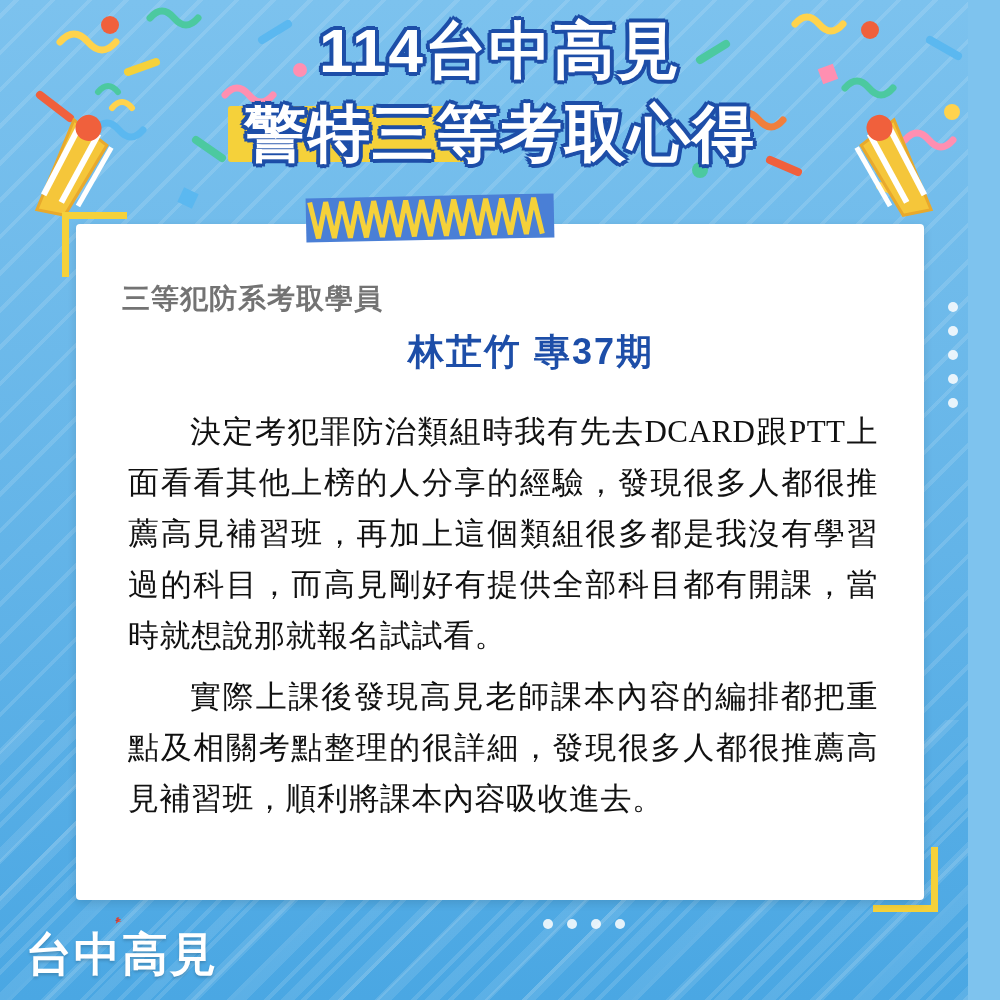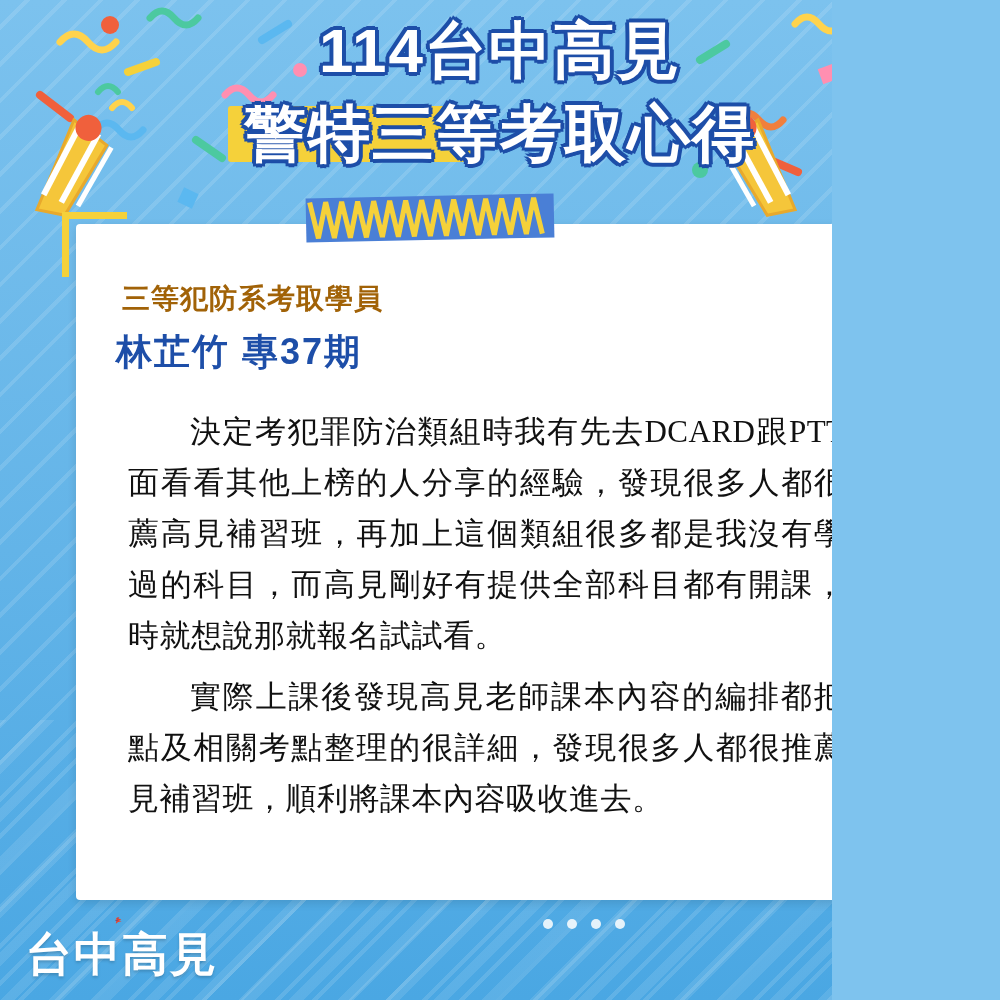--- a/index.html
+++ b/index.html
@@ -10,21 +10,21 @@
     width: 1000px;
     height: 1000px;
     overflow: hidden;
     font-family: "Liberation Serif", "DejaVu Serif", serif;
     background: #7ec3ee;
   }
 
   
   .poster {
     position: relative;
-    width: 832px;
+    width: 968px;
     height: 1000px;
     background:
       repeating-linear-gradient(
         -45deg,
         rgba(255,255,255,0.12) 0px,
         rgba(255,255,255,0.12) 4px,
         rgba(255,255,255,0.0) 4px,
         rgba(255,255,255,0.0) 26px
       ),
       linear-gradient(180deg, #7cc2ee 0%, #63b4e8 55%, #4aa7e3 100%);
@@ -164,28 +164,29 @@
   }
 
   
   .student-line {
     position: absolute;
     left: 46px;
     top: 56px;
     font-family: "Liberation Sans", "DejaVu Sans", sans-serif;
     font-weight: bold;
     font-size: 28px;
-    color: #a16207;
+    color: #737373;
     letter-spacing: 1px;
   }
   .student-name {
     position: absolute;
-    left: 4px;
+    left: 13px;
     top: 104px;
     width: 848px;
+    text-align: center;
     padding-left: 36px;
     box-sizing: border-box;
     font-family: "Liberation Sans", "DejaVu Sans", sans-serif;
     font-weight: bold;
     font-size: 36px;
     color: #1d4ea8;
     letter-spacing: 2px;
   }
   .body-text {
     position: absolute;

